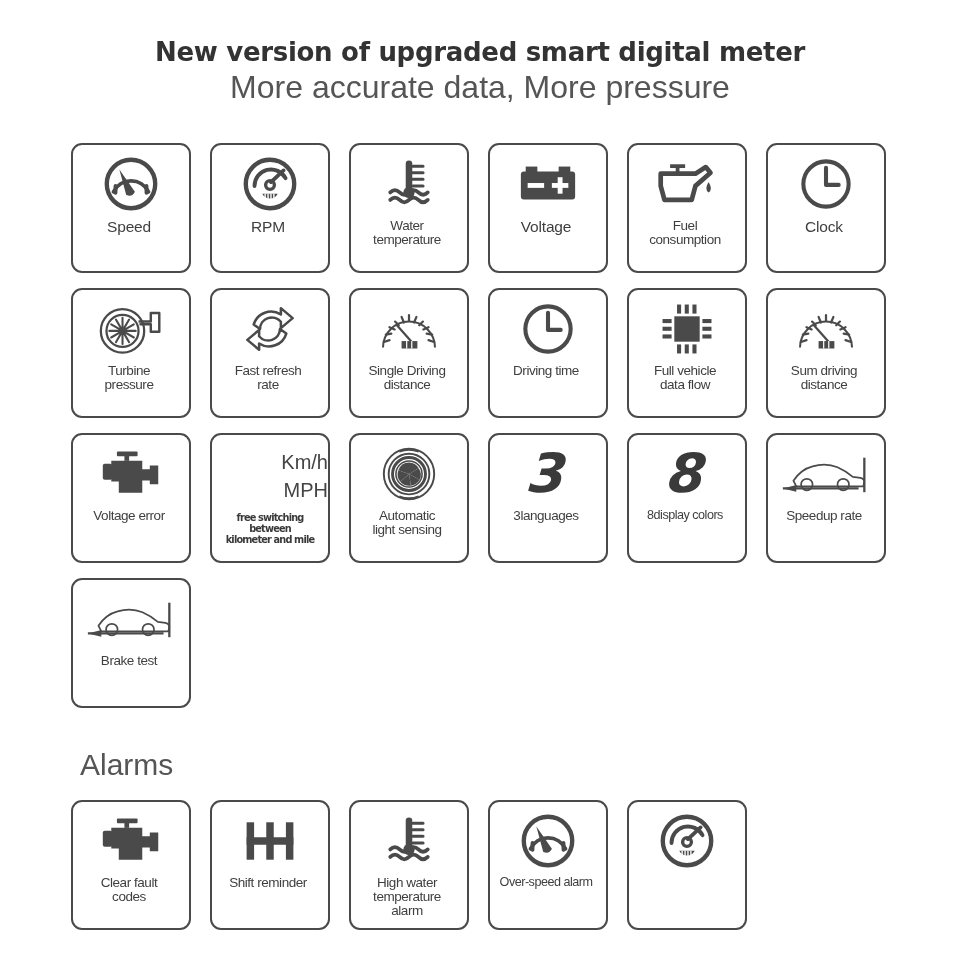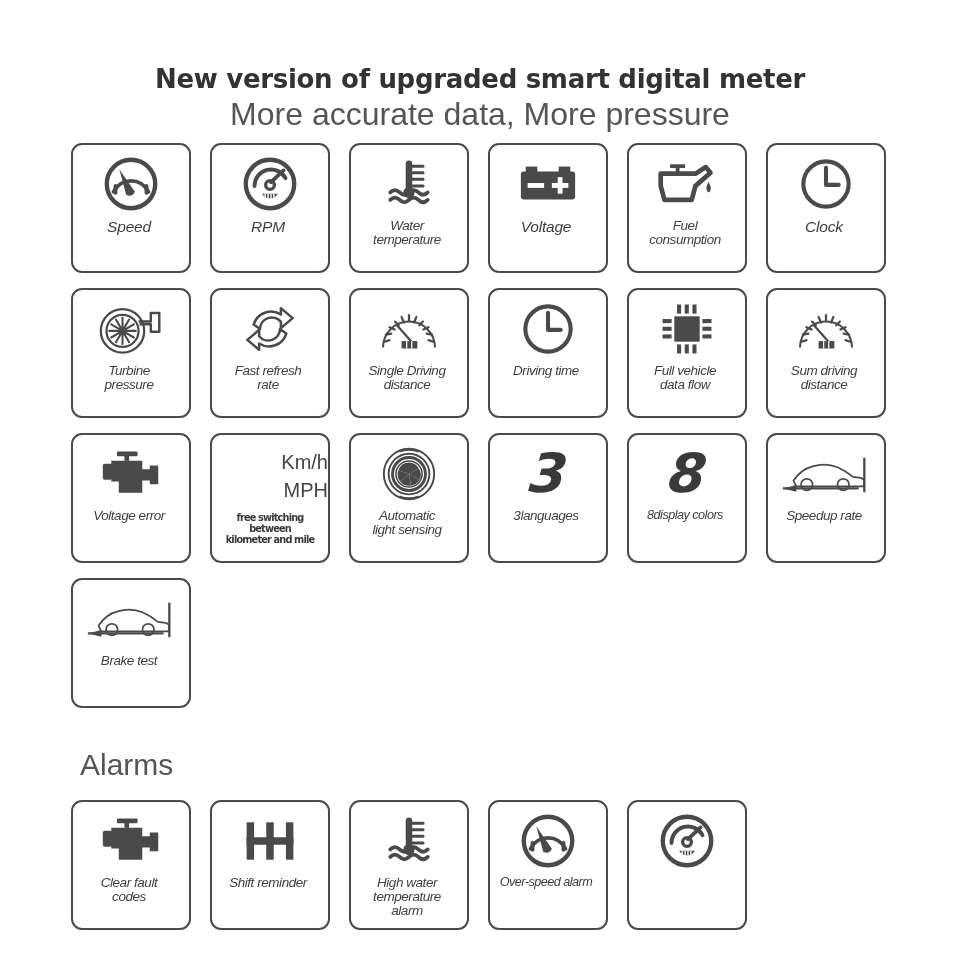--- a/index.html
+++ b/index.html
@@ -6,21 +6,21 @@
   html, body {
     width: 960px; height: 960px;
     background: #ffffff;
     font-family: "Liberation Sans", sans-serif;
     color: #3b3b3b;
     overflow: hidden;
   }
   .page { position: relative; width: 960px; height: 960px; }
 
   
-  .headings { text-align: center; padding-top: 66px; }
+  .headings { text-align: center; padding-top: 39px; }
   .title-main {
     font-family: "DejaVu Sans", sans-serif;
     font-weight: 700;
     font-size: 26px;
     letter-spacing: -0.3px;
     color: #333333;
     line-height: 1.05;
   }
   .title-sub {
     font-family: "Liberation Sans", sans-serif;
@@ -71,21 +71,20 @@
     display: flex;
     align-items: flex-start;
     justify-content: center;
     text-align: center;
     font-size: 15.5px;
     line-height: 1.02;
     color: #3f3f3f;
     letter-spacing: -0.2px;
     white-space: pre-line;
     padding: 0 1px;
-    font-style: italic;
   }
   .tile.cap-sm .caption { font-size: 13.5px; letter-spacing: -0.45px; }
   .tile.cap-xs .caption { font-size: 12.6px; letter-spacing: -0.5px; }
 
   
   .unit-text {
     width: 100%;
     height: 100%;
     display: flex;
     flex-direction: column;

